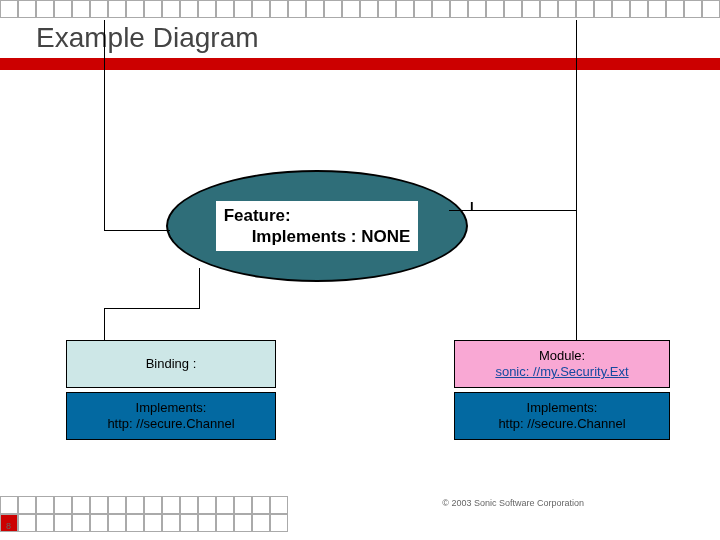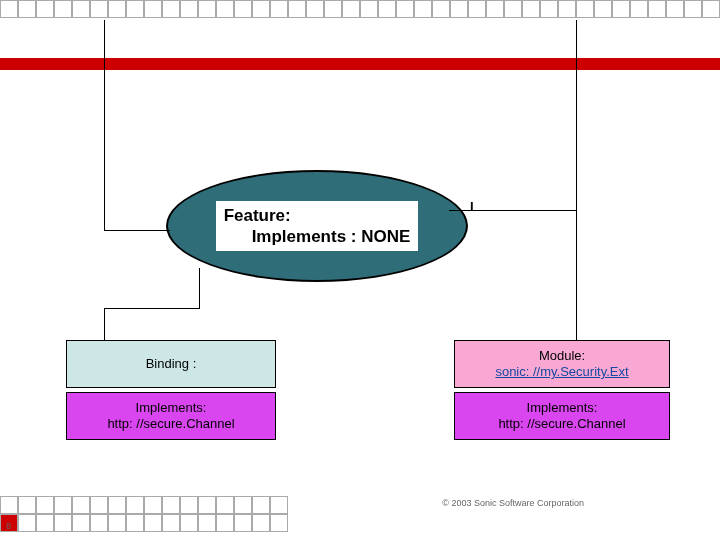--- a/index.html
+++ b/index.html
@@ -13,21 +13,21 @@
   .copyright{position:absolute;right:136px;bottom:32px;font-size:9px;color:#666}
   .logo{position:absolute;right:18px;bottom:12px}
   .logo svg{display:block}
   
   .ellipse{position:absolute;border:2px solid #000;border-radius:50%;background:#2F6E79;display:flex;align-items:center;justify-content:center;box-sizing:border-box}
   .feat-box{background:#fff;padding:4px 8px;font-size:17px;font-weight:bold;color:#000;text-align:left;line-height:1.25}
   .feat-box .ln2{padding-left:28px}
   .box{position:absolute;border:1px solid #000;box-sizing:border-box;display:flex;flex-direction:column;align-items:center;justify-content:center;font-size:13px;padding:4px 6px;text-align:center;line-height:1.2}
   .binding{background:#CDE7E7}
   .module{background:#f9a8d4}
-  .impl{background:#d946ef}
+  .impl{background:#0369a1}
   .link{color:#154AA0;text-decoration:underline}
   .conn{position:absolute;background:#000}
   .bar-v{width:1px}
   .bar-h{height:1px}
 </style>
 </head>
 <body>
 
 <div class="slide">
 
@@ -68,20 +68,21 @@
       <div class="sq"></div>
       <div class="sq"></div>
       <div class="sq"></div>
       <div class="sq"></div>
       <div class="sq"></div>
       <div class="sq"></div>
       <div class="sq"></div>
   </div>
 
   <div class="title-band"></div>
+  <div class="title">Example Diagram</div>
 
   <div class="ellipse" style="left:166px;top:170px;width:302px;height:112px">
     <div class="feat-box">
       <div>Feature:</div>
       <div class="ln2">Implements : NONE</div>
     </div>
   </div>
   <div style="position:absolute;left:470px;top:199px;font-size:13px;font-weight:bold">I</div>
 
   <div class="conn bar-v" style="left:199px;top:268px;height:40px"></div>

